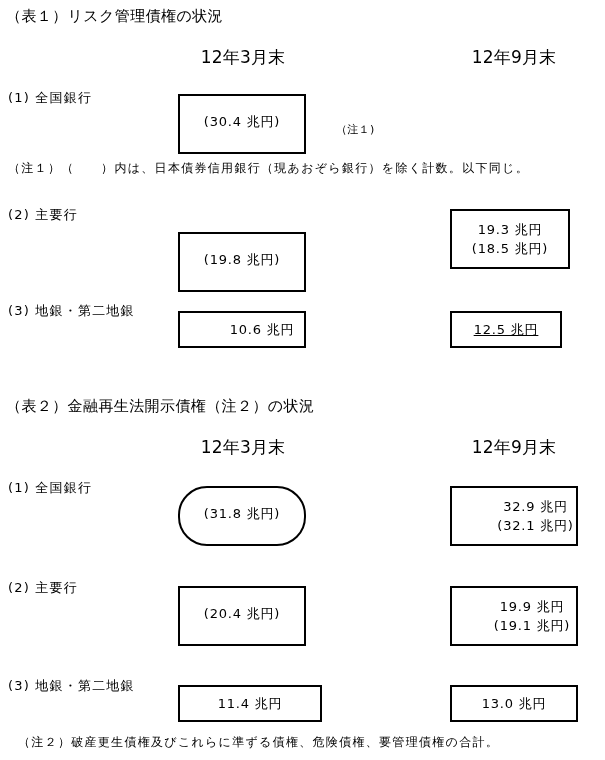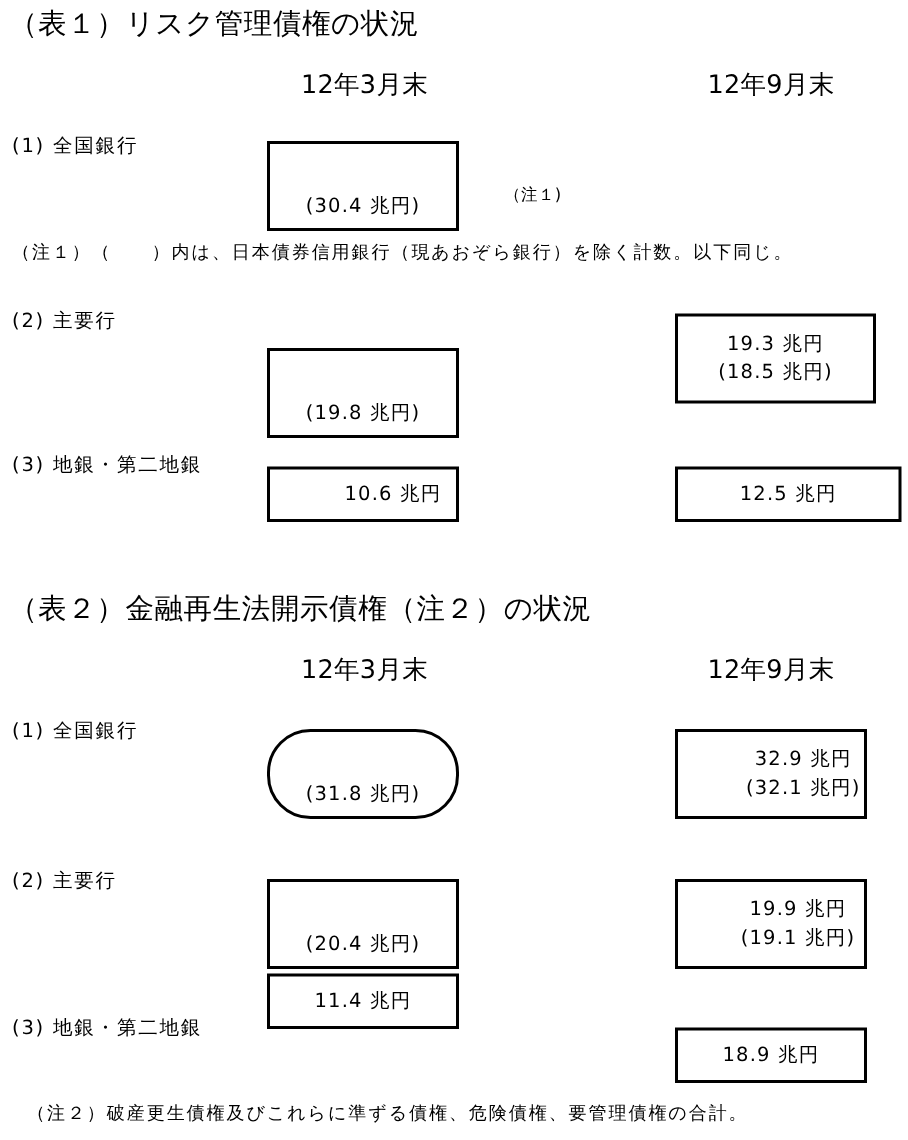--- a/index.html
+++ b/index.html
@@ -15,21 +15,21 @@
     color: #000000;
     overflow: hidden;
   }
   .page {
     position: absolute;
     inset: 0;
   }
   .abs { position: absolute; }
 
   .table-title {
-    font-size: 19px;
+    font-size: 15px;
     letter-spacing: 0.4px;
     white-space: nowrap;
     line-height: 16px;
   }
   .col-header {
     font-size: 17px;
     letter-spacing: 0.2px;
     white-space: nowrap;
     text-align: center;
     line-height: 15px;
@@ -53,21 +53,21 @@
     line-height: 14px;
   }
 
   .value-box {
     position: absolute;
     border: 2px solid #000000;
     box-sizing: border-box;
     background: #ffffff;
     display: flex;
     flex-direction: column;
-    justify-content: flex-end;
+    justify-content: center;
     align-items: center;
   }
   .value-box.center-mode {
     justify-content: center;
   }
   .value-line {
     font-size: 13px;
     letter-spacing: 0.8px;
     white-space: nowrap;
     line-height: 19px;
@@ -96,32 +96,32 @@
 
 
   <div class="abs note" style="left:8px; top:161px;">（注１）（　　）内は、日本債券信用銀行（現あおぞら銀行）を除く計数。以下同じ。</div>
 
   <div class="abs row-label" style="left:8px; top:207px;">(2) 主要行</div>
 
   <div class="value-box box-pad-bottom" style="left:178px; top:209px; width:128px; height:60px;margin-top:23px;">
     <div class="value-line paren">(19.8 兆円)</div>
   </div>
 
-  <div class="value-box center-mode" style="left:450px; top:209px; width:134px; height:60px;">
+  <div class="value-box center-mode" style="left:450px; top:209px; width:120px; height:60px;">
     <div class="value-line primary">19.3 兆円</div>
     <div class="value-line paren">(18.5 兆円)</div>
   </div>
 
   <div class="abs row-label" style="left:8px; top:303px;">(3) 地銀・第二地銀</div>
 
   <div class="value-box center-mode" style="left:178px; top:311px; width:128px; height:37px;padding-left:40px;">
     <div class="value-line primary">10.6 兆円</div>
   </div>
 
-  <div class="value-box center-mode" style="left:450px; top:311px; width:151px; height:37px;">
+  <div class="value-box center-mode" style="left:450px; top:311px; width:112px; height:37px;text-decoration:underline;">
     <div class="value-line primary">12.5 兆円</div>
   </div>
 
   <div class="abs table-title" style="left:6px; top:398px;">（表２）金融再生法開示債権（注２）の状況</div>
 
   <div class="abs col-header" style="left:182px; top:440px; width:122px;">12年3月末</div>
   <div class="abs col-header" style="left:452px; top:440px; width:124px;">12年9月末</div>
 
   <div class="abs row-label" style="left:8px; top:480px;">(1) 全国銀行</div>
 
@@ -140,23 +140,23 @@
     <div class="value-line paren">(20.4 兆円)</div>
   </div>
 
   <div class="value-box center-mode" style="left:450px; top:586px; width:128px; height:60px;padding-left:36px;">
     <div class="value-line primary">19.9 兆円</div>
     <div class="value-line paren">(19.1 兆円)</div>
   </div>
 
   <div class="abs row-label" style="left:8px; top:678px;">(3) 地銀・第二地銀</div>
 
-  <div class="value-box center-mode" style="left:178px; top:649px; width:128px; height:37px;text-align:center;">
+  <div class="value-box center-mode" style="left:178px; top:685px; width:144px; height:37px;text-align:center;">
     <div class="value-line primary">11.4 兆円</div>
   </div>
 
   <div class="value-box center-mode" style="left:450px; top:685px; width:128px; height:37px;">
-    <div class="value-line primary">18.9 兆円</div>
+    <div class="value-line primary">13.0 兆円</div>
   </div>
 
   <div class="abs note" style="left:18px; top:735px;">（注２）破産更生債権及びこれらに準ずる債権、危険債権、要管理債権の合計。</div>
 
 </div>
 
 </body></html>

